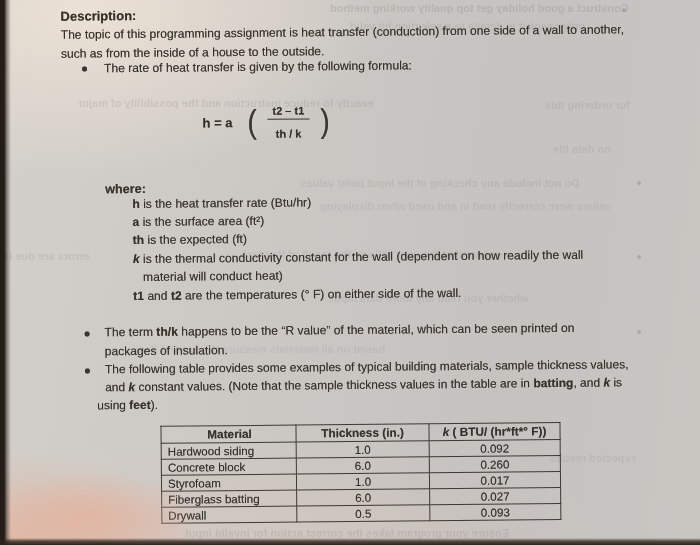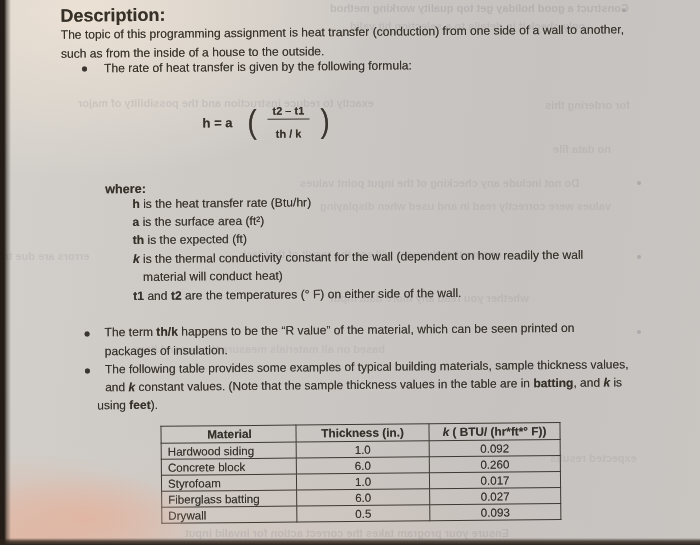--- a/index.html
+++ b/index.html
@@ -19,21 +19,21 @@
   .pink-corner{position:absolute;left:-30px;bottom:-18px;width:230px;height:90px;z-index:5;border-radius:50%;
     background:radial-gradient(closest-side,rgba(226,180,160,0.85),rgba(226,180,160,0) 100%);}
   .sheet{position:absolute;left:0;top:0;width:700px;height:545px;z-index:3;
     transform:rotate(-0.55deg);transform-origin:350px 272px;}
   .line{position:absolute;white-space:nowrap;font-size:12.1px;line-height:15px;
     text-shadow:0 0 0.5px rgba(53,49,41,0.6);}
   .b{font-weight:bold;}
   .bi{font-weight:bold;font-style:italic;}
   .dot{position:absolute;width:4.5px;height:4.5px;border-radius:50%;background:#3a362f;
     box-shadow:0 0 0.5px rgba(53,49,41,0.6);}
-  .heading{font-weight:bold;font-size:18px;}
+  .heading{font-weight:bold;font-size:13px;}
   .intro{font-size:12.1px;}
   
   .formula{position:absolute;left:204px;top:104px;display:flex;align-items:center;gap:10px;
     text-shadow:0 0 0.5px rgba(53,49,41,0.6);}
   .f-lhs{font-weight:bold;font-size:13px;margin-right:4px;}
   .f-paren{font-size:33px;font-weight:400;line-height:34px;transform:scaleX(0.85);color:#3a362f;}
   .frac{text-align:center;font-weight:bold;font-size:11px;}
   .frac .num{display:block;padding:0 5px 1.5px;border-bottom:1.4px solid #3a352d;}
   .frac .den{display:block;padding-top:8px;}
   

